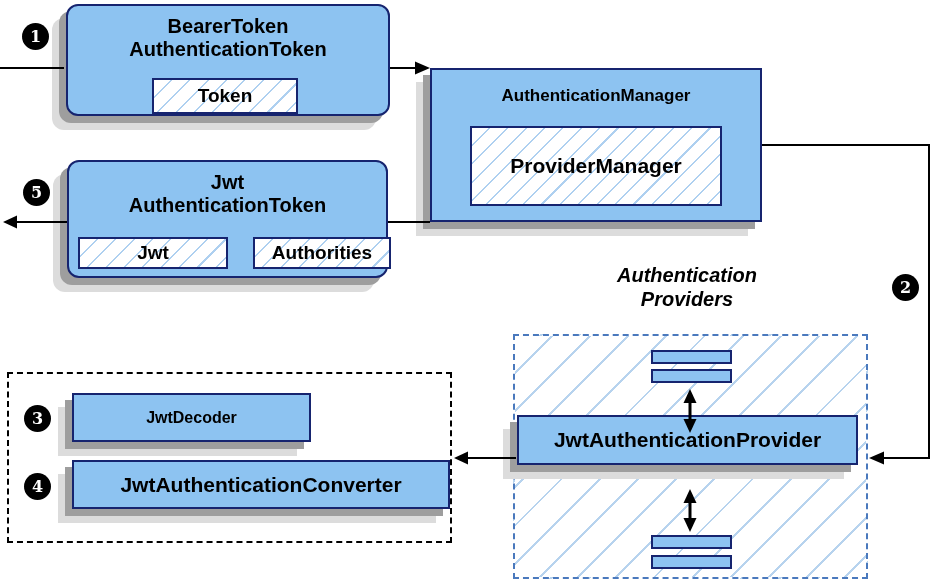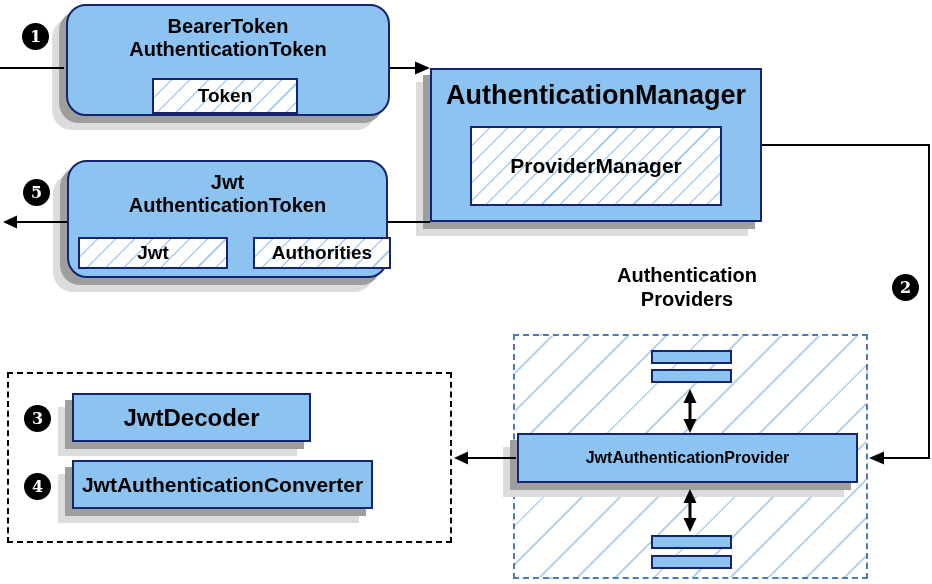--- a/index.html
+++ b/index.html
@@ -19,21 +19,21 @@
     background: #8dc3f1;
     border: 2px solid #16246f;
     box-shadow: -7px 7px 0 0 #9e9e9e, -14px 14px 0 0 #dcdcdc;
     display: flex;
     align-items: center;
     justify-content: center;
     text-align: center;
     font-weight: bold;
     z-index: 2;
   }
-  .node.round { border-radius: 20px; align-items: flex-start; }
+  .node.round { border-radius: 12px; align-items: flex-start; }
   .node-title { font-size: 20px; line-height: 23px; padding-top: 9px; }
 
   
   .chip {
     background-color: #ffffff;
     background-image: repeating-linear-gradient(135deg,
       rgba(0,0,0,0) 0px, rgba(0,0,0,0) 11.5px, #aed0f0 11.5px, #aed0f0 13px);
     border: 2px solid #16246f;
     display: flex;
     align-items: center;
@@ -112,59 +112,59 @@
     <div class="node-title">
       <span>BearerToken</span><br>
       <span>AuthenticationToken</span>
     </div>
   </div>
   <div class="abs chip" style="left:152px; top:78px; width:146px; height:36px;">
     <span>Token</span>
   </div>
 
   <div class="abs node" style="left:430px; top:68px; width:332px; height:154px; align-items:flex-start;">
-    <div class="node-title" style="padding-top:14px; font-size:27px;">AuthenticationManager</div>
+    <div class="node-title" style="padding-top:14px; font-size:17px;">AuthenticationManager</div>
   </div>
   <div class="abs chip" style="left:470px; top:126px; width:252px; height:80px; font-size:21px;text-align:center;">
     <span>ProviderManager</span>
   </div>
 
   <div class="abs node round" style="left:67px; top:160px; width:321px; height:118px;">
     <div class="node-title">
       <span>Jwt</span><br>
       <span>AuthenticationToken</span>
     </div>
   </div>
   <div class="abs chip" style="left:78px; top:237px; width:150px; height:32px;">
     <span>Jwt</span>
   </div>
   <div class="abs chip" style="left:253px; top:237px; width:138px; height:32px;">
     <span>Authorities</span>
   </div>
 
-  <div class="abs flow-label" style="left:567px; top:263px; width:240px;">
+  <div class="abs flow-label" style="left:567px; top:263px; width:240px;font-style:italic;">
     <span>Authentication</span><br>
     <span>Providers</span>
   </div>
 
   <div class="abs bar" style="left:651px; top:350px; width:81px; height:14px;"></div>
   <div class="abs bar" style="left:651px; top:369px; width:81px; height:14px;"></div>
 
-  <div class="abs node" style="left:517px; top:433px; width:341px; height:50px; font-size:16px;">
+  <div class="abs node" style="left:517px; top:415px; width:341px; height:50px; font-size:21px;">
     <span>JwtAuthenticationProvider</span>
   </div>
 
   <div class="abs bar" style="left:651px; top:535px; width:81px; height:14px;"></div>
   <div class="abs bar" style="left:651px; top:555px; width:81px; height:14px;"></div>
 
-  <div class="abs node" style="left:72px; top:393px; width:239px; height:49px; font-size:24px;">
+  <div class="abs node" style="left:72px; top:393px; width:239px; height:49px; font-size:16px;">
     <span>JwtDecoder</span>
   </div>
 
-  <div class="abs node" style="left:72px; top:460px; width:301px; height:49px; font-size:21px;">
+  <div class="abs node" style="left:72px; top:460px; width:378px; height:49px; font-size:21px;">
     <span>JwtAuthenticationConverter</span>
   </div>
 
   <svg id="connectors" viewBox="0 0 932 584">
 
     <path d="M0,68 H64"></path>
 
     <path d="M390,68 H415"></path>
     <polygon points="430,68 415,61.5 415,74.5"></polygon>
 

